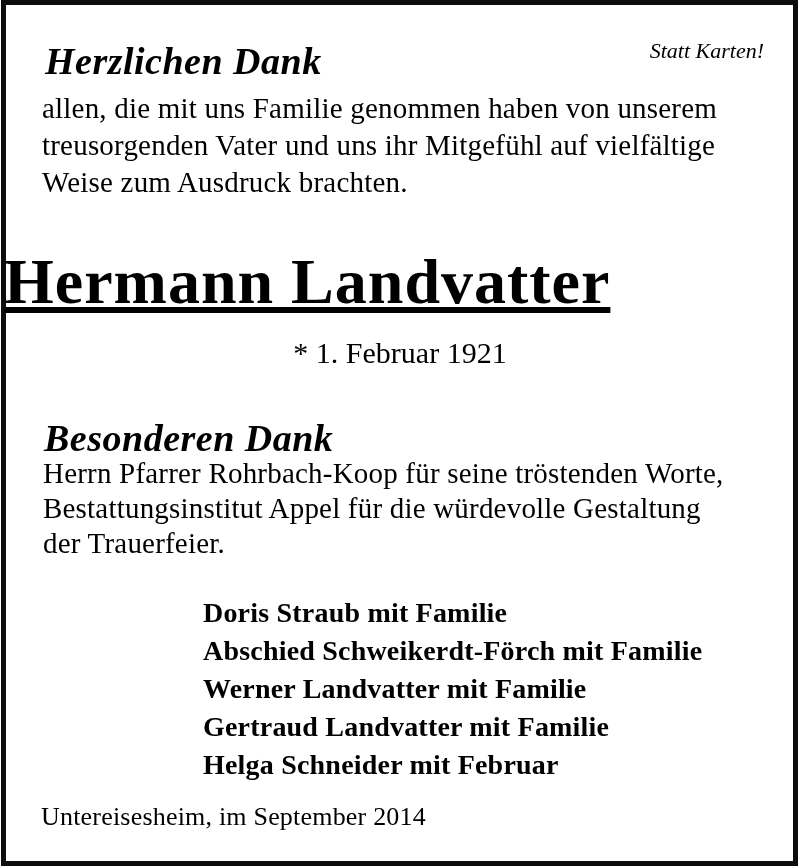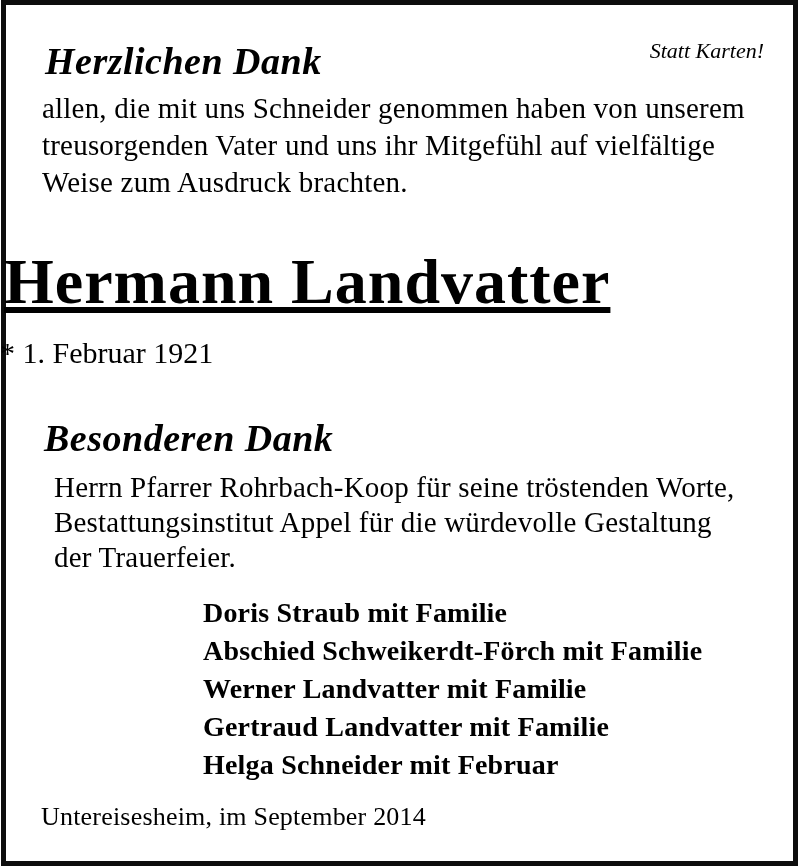--- a/index.html
+++ b/index.html
@@ -48,45 +48,44 @@
     font-size: 29px;
     letter-spacing: 0.2px;
   }
   .par1 {
     top: 90px;
     left: 42px;
     right: 34px;
     line-height: 37px;
   }
   .par2 {
-    top: 470px;
+    top: 456px;
     left: 43px;
     right: 34px;
     line-height: 35px;
-    margin-left: 11px;
   }
 
   .deceased-name {
     top: 250px;
     left: 4px;
     width: 100%;
     font-weight: bold;
     font-size: 64px;
     line-height: 1;
     letter-spacing: 1px;
     white-space: nowrap;
     text-decoration: underline;
   }
 
   .dates {
     top: 336px;
     left: 0;
     width: 100%;
     display: flex;
-    justify-content: space-between;
+    justify-content: center;
     gap: 26px;
     font-size: 30px;
     line-height: 1.15;
     white-space: nowrap;
   }
 
   .mourners {
     top: 594px;
     left: 203px;
     font-weight: bold;
@@ -106,21 +105,21 @@
 </head>
 <body>
 
 <div class="frame"></div>
 
 <div class="abs pre-note">Statt Karten!</div>
 
 <div class="abs heading heading1">Herzlichen Dank</div>
 
 <div class="abs body-par par1">
-  <div>allen, die mit uns Schneider genommen haben von unserem</div>
+  <div>allen, die mit uns Familie genommen haben von unserem</div>
   <div>treusorgenden Vater und uns ihr Mitgefühl auf vielfältige</div>
   <div>Weise zum Ausdruck brachten.</div>
 </div>
 
 <div class="abs deceased-name">Hermann Landvatter</div>
 
 <div class="abs dates">
   <span>* 1. Februar 1921</span>
 </div>
 

